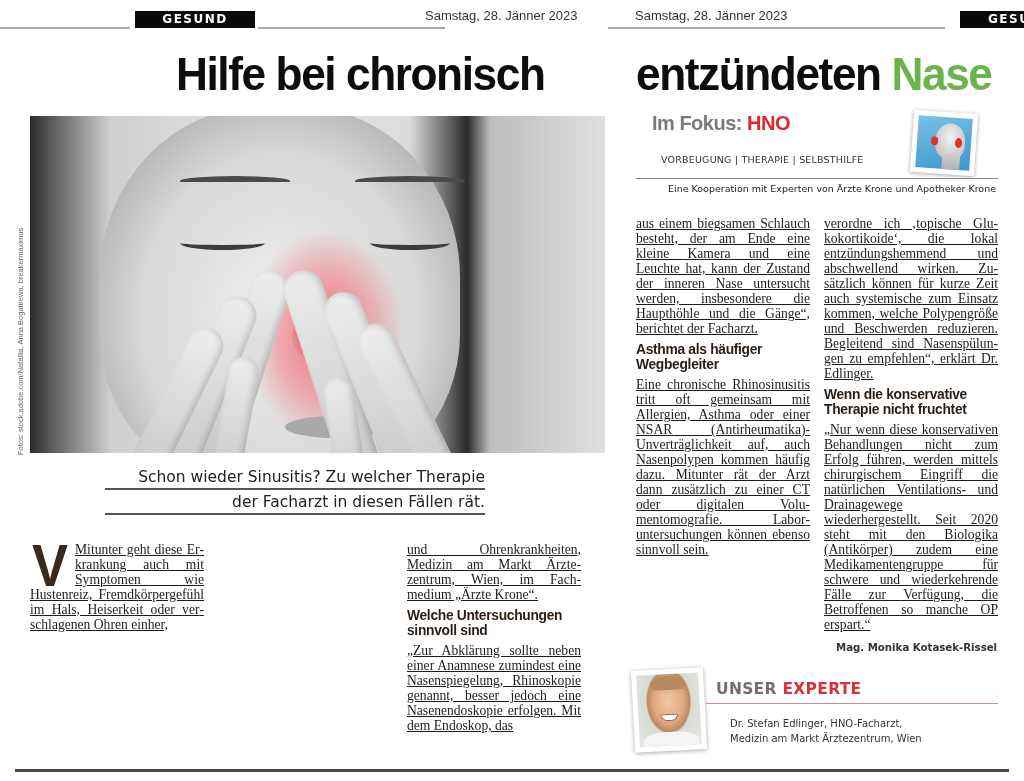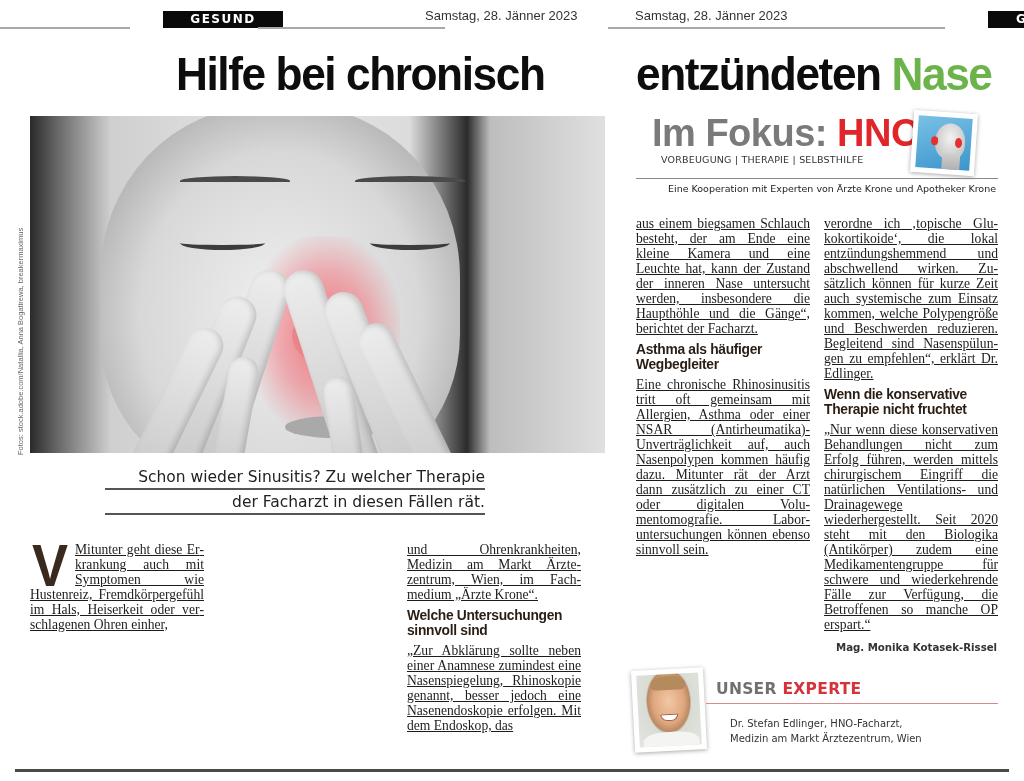--- a/index.html
+++ b/index.html
@@ -3,21 +3,21 @@
 <meta charset="utf-8">
 <style>
   * { box-sizing: border-box; margin: 0; padding: 0; }
   html, body { width: 1024px; height: 781px; overflow: hidden; background: #fff; }
   body { position: relative; font-family: "Liberation Serif", serif; color: #1a1a1a; }
 
   
   .hdr-line { position: absolute; top: 27px; height: 2px; background: #a8a8a8; }
   .section-tag { position: absolute; top: 11px; height: 17px; background: #0a0a0a; color: #fff;
     font-family: "DejaVu Sans", sans-serif; font-weight: bold; font-size: 12px; letter-spacing: 1.5px;
-    text-align: center; line-height: 17px; margin-left: 28px; }
+    text-align: center; line-height: 17px; }
   .date { position: absolute; top: 8px; font-family: "Liberation Sans", sans-serif; font-size: 13px; color: #333; }
 
   
   .headline { position: absolute; top: 46px; font-family: "Liberation Sans", sans-serif; font-weight: bold;
     font-size: 47px; letter-spacing: -1.5px; transform: scaleX(0.94); transform-origin: left top; color: #0d0d0d; line-height: 56px; }
   .headline .green { color: #6db34b; }
 
   
   .photo { position: absolute; left: 30px; top: 116px; width: 575px; height: 337px; overflow: hidden;
     background: linear-gradient(90deg, #2a2a2a 0%, #6a6a6a 5%, #cfcfcf 14%, #e4e4e4 40%, #dcdcdc 66%, #2b2b2b 76%, #bdbdbd 80%, #e0e0e0 100%); }
@@ -45,21 +45,21 @@
   .col p { margin: 0; text-decoration: underline; }
   .col p + p { text-indent: 12px; }
   .dropcap { float: left; font-family: "Liberation Sans", sans-serif; font-weight: bold; font-size: 60px; line-height: 46px;
     color: #3a2a1e; margin: 1px 5px -2px 0; transform: scaleX(0.9); }
   .inter { font-family: "Liberation Sans", sans-serif; font-weight: bold; font-size: 13.8px; line-height: 15px; color: #2a1d14;
     margin: 6px 0 5px 0; letter-spacing: -0.3px; text-align: left; }
   .nonindent { text-indent: 0 !important; }
 
   
   .fokus-title { position: absolute; left: 652px; top: 112px; font-family: "Liberation Sans", sans-serif; font-weight: bold;
-    font-size: 38px; color: #7a7a7a; letter-spacing: -0.5px; }
+    font-size: 20px; color: #7a7a7a; letter-spacing: -0.5px; }
   .fokus-title .red { color: #e0262b; }
   .fokus-sub { position: absolute; left: 653px; top: 154px; font-family: "DejaVu Sans", sans-serif; font-size: 9.5px; color: #333; letter-spacing: 0.2px; margin-left: 8px; }
   .fokus-line { position: absolute; left: 636px; top: 178px; width: 362px; height: 1px; background: #888; }
   .fokus-coop { position: absolute; left: 636px; top: 183px; font-family: "DejaVu Sans", sans-serif; font-size: 9.5px; color: #222; padding-left: 32px; }
   .polaroid { position: absolute; background: #fff; box-shadow: 0 1px 4px rgba(0,0,0,0.35); padding: 5px; }
   .head-img { width: 100%; height: 100%; background: linear-gradient(160deg, #79c1e6 0%, #3b95cb 100%); position: relative; overflow: hidden; }
   .head-img .skull { position: absolute; left: 18px; top: 6px; width: 30px; height: 36px; border-radius: 50% 50% 40% 45%;
     background: radial-gradient(ellipse at 50% 40%, #f2f2f2, #b9b9b9); }
   .head-img .neck { position: absolute; left: 26px; top: 36px; width: 18px; height: 20px; background: linear-gradient(180deg, #cfcfcf, #a9a9a9); }
   .head-img .dot { position: absolute; border-radius: 50%; background: #e4302f; }

